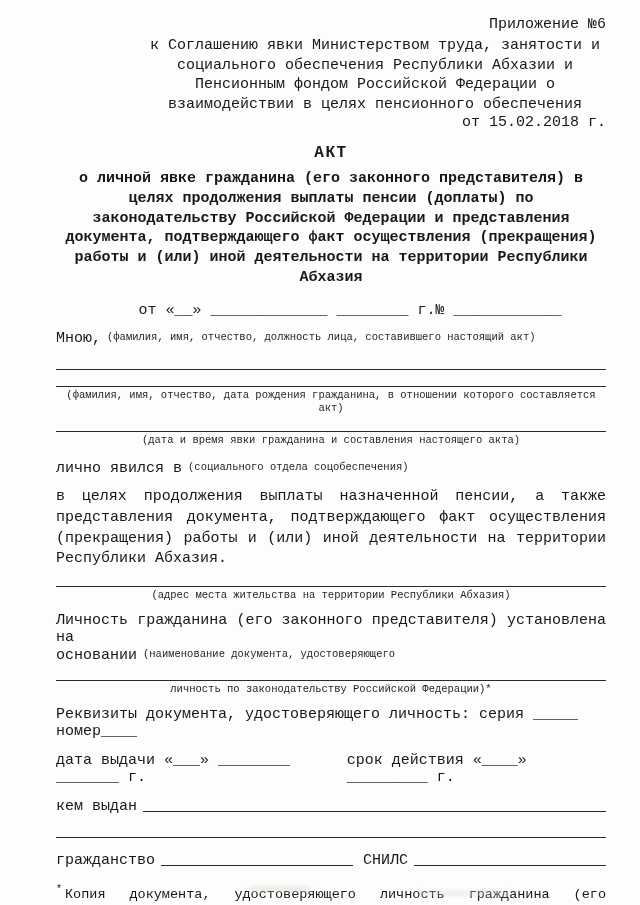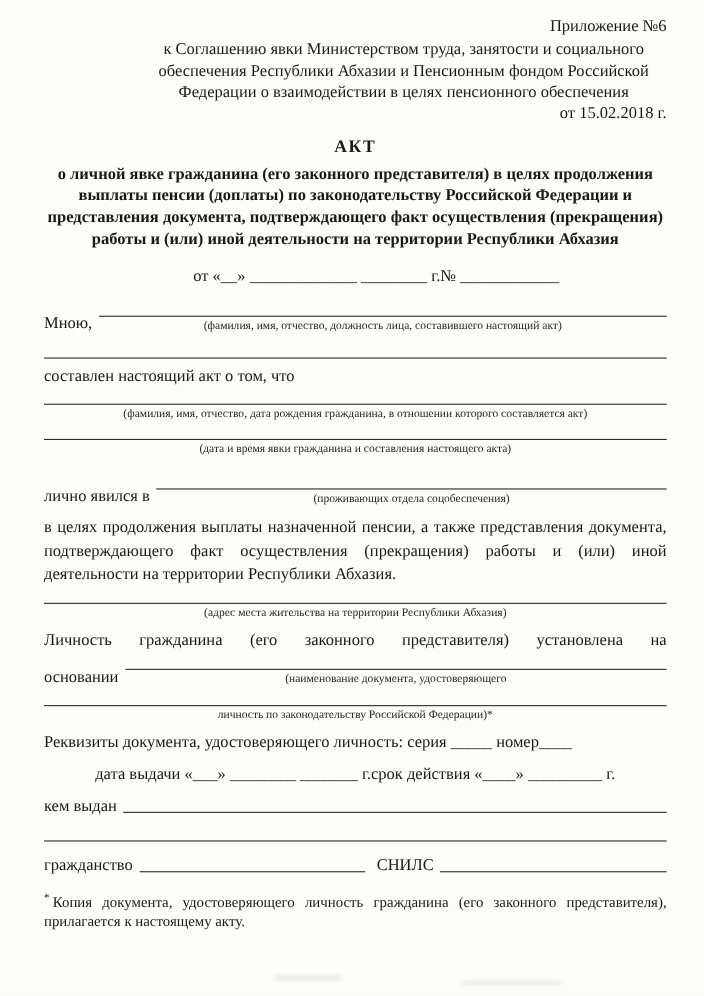--- a/index.html
+++ b/index.html
@@ -6,32 +6,33 @@
   body{
     width:640px;height:905px;overflow:hidden;
     background:#efefed;
     font-family:"Liberation Serif","DejaVu Serif",serif;
     color:#181818;
   }
   .page{
     position:relative;
     width:640px;height:905px;box-sizing:border-box;
     background:#fdfdfc;
-    padding:16px 34px 8px 40px;
+    padding:16px 34px 8px 56px;
+    font-family:Liberation Mono, monospace;
   }
   .annex{font-size:15px;text-align:right;}
   .hdr{margin:3px 0 0 88px;font-size:15px;line-height:1.3;text-align:center;}
   .hdr-date{font-size:15px;text-align:right;margin-top:0;}
   .title{font-weight:bold;font-size:16px;text-align:center;letter-spacing:1.5px;margin:13px 0 7px;}
   .subtitle{font-weight:bold;font-size:15px;line-height:1.32;text-align:center;margin:0 2px;}
   .basis{font-size:13.5px;line-height:1.28;text-align:center;margin:6px 24px 0;}
   .row{display:flex;align-items:flex-end;font-size:15px;}
   .spread{justify-content:center;}
   .fill{flex:1;border-bottom:1px solid #2b2b2b;margin:0 0 3px 6px;}
-  .fillcol{flex:1;display:flex;flex-direction:column;margin-left:6px;}
+  .fillcol{flex:1;display:flex;flex-direction:row;margin-left:6px;}
   .fillcol .line{border-bottom:1px solid #2b2b2b;height:17px;}
   .hr{border-bottom:1px solid #2b2b2b;height:16px;}
   .cap{font-size:10.5px;line-height:1.25;text-align:center;color:#1f1f1f;margin-top:2px;}
   .para{font-size:15px;line-height:1.38;text-align:justify;margin-top:10px;}
   .jl{font-size:15px;text-align:justify;text-align-last:justify;margin-top:10px;}
   .footnote{font-size:13.5px;line-height:1.32;text-align:justify;margin-top:14px;}
   .footnote sup{font-size:10px;margin-right:3px;}
   .mt6{margin-top:6px;}.mt8{margin-top:8px;}.mt10{margin-top:10px;}
   .mt12{margin-top:12px;}.mt14{margin-top:14px;}
   .indent{margin-left:64px;}
@@ -63,33 +64,32 @@
   <div class="row mt10">
     <span>Мною,</span>
     <span class="fillcol">
       <span class="line"></span>
       <span class="cap">(фамилия, имя, отчество, должность лица, составившего настоящий акт)</span>
     </span>
   </div>
 
   <div class="hr mt6"></div>
 
-  <div class="mt8" style="font-size:15px;">составлен настоящий акт о том, что</div>
 
   <div class="hr"></div>
   <div class="cap">(фамилия, имя, отчество, дата рождения гражданина, в отношении которого составляется акт)</div>
 
   <div class="hr"></div>
   <div class="cap">(дата и время явки гражданина и составления настоящего акта)</div>
 
   <div class="row mt12">
     <span>лично явился в</span>
     <span class="fillcol">
       <span class="line"></span>
-      <span class="cap">(проживающих отдела соцобеспечения)</span>
+      <span class="cap">(социального отдела соцобеспечения)</span>
     </span>
   </div>
 
   <div class="para">в целях продолжения выплаты назначенной пенсии, а также представления документа, подтверждающего факт осуществления (прекращения) работы и (или) иной деятельности на территории Республики Абхазия.</div>
 
   <div class="hr"></div>
   <div class="cap">(адрес места жительства на территории Республики Абхазия)</div>
 
   <div class="jl">Личность гражданина (его законного представителя) установлена на</div>
   <div class="row">

